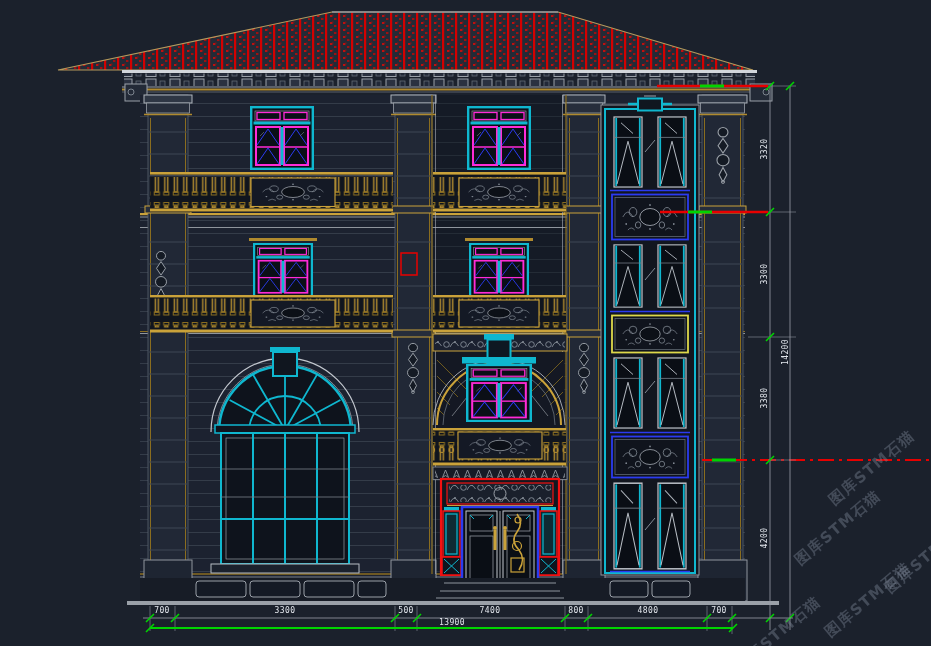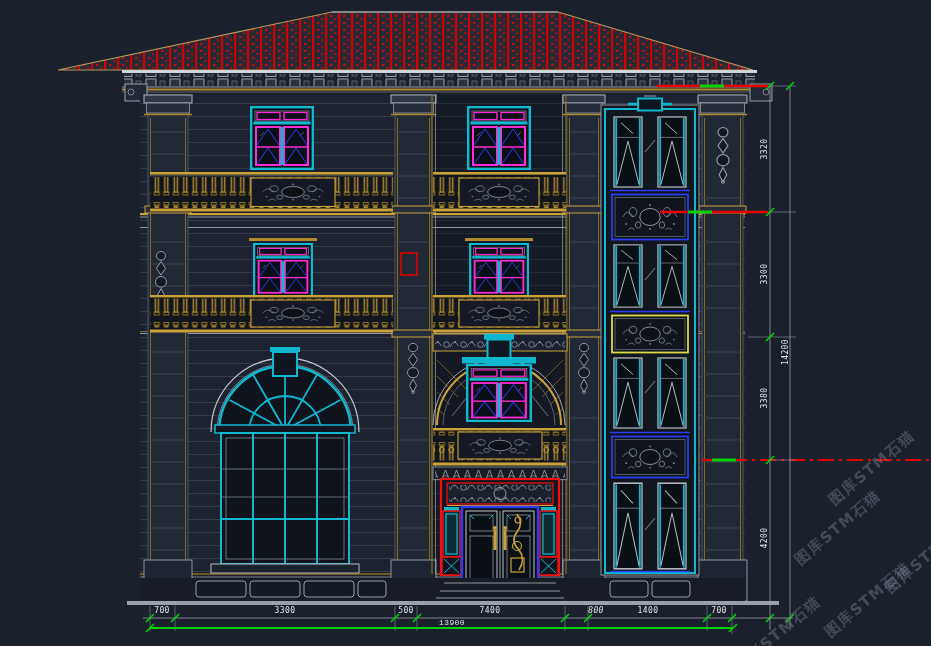--- a/index.html
+++ b/index.html
@@ -419,24 +419,24 @@
   <path d="M146 622 L154 614 M171 622 L179 614 M391 622 L399 614 M413 622 L421 614 M561 622 L569 614 M584 622 L592 614 M703 622 L711 614 M728 622 L736 614" stroke="#00d400" stroke-width="1.6"></path>
   <line x1="150" y1="628" x2="733" y2="628" stroke="#00d400" stroke-width="2.2"></line>
   <path d="M146 632 L154 624 M729 632 L737 624" stroke="#00d400" stroke-width="1.6"></path>
 </g>
 </svg>
 
 <div class="dim" style="left:162px;top:611px;">700</div>
 <div class="dim" style="left:285px;top:611px;">3300</div>
 <div class="dim" style="left:406px;top:611px;">500</div>
 <div class="dim" style="left:490px;top:611px;">7400</div>
-<div class="dim" style="left:596px;top:611px;font-style:italic;">800</div>
-<div class="dim" style="left:648px;top:611px;">1400</div>
+<div class="dim" style="left:576px;top:611px;">800</div>
+<div class="dim" style="left:648px;top:611px;">4800</div>
 <div class="dim" style="left:719px;top:611px;">700</div>
-<div class="dim" style="left:452px;top:623px;font-family:Liberation Mono, monospace;">13900</div>
+<div class="dim" style="left:452px;top:623px;">13900</div>
 
 <div class="dim v" style="left:765px;top:149px;">3320</div>
 <div class="dim v" style="left:765px;top:274px;">3300</div>
 <div class="dim v" style="left:765px;top:398px;">3380</div>
 <div class="dim v" style="left:765px;top:538px;">4200</div>
 <div class="dim v" style="left:786px;top:352px;">14200</div>
 
 <div class="wm" style="left:872px;top:468px;">图库STM石猫</div>
 <div class="wm" style="left:838px;top:528px;">图库STM石猫</div>
 <div class="wm" style="left:868px;top:600px;">图库STM石猫</div>

